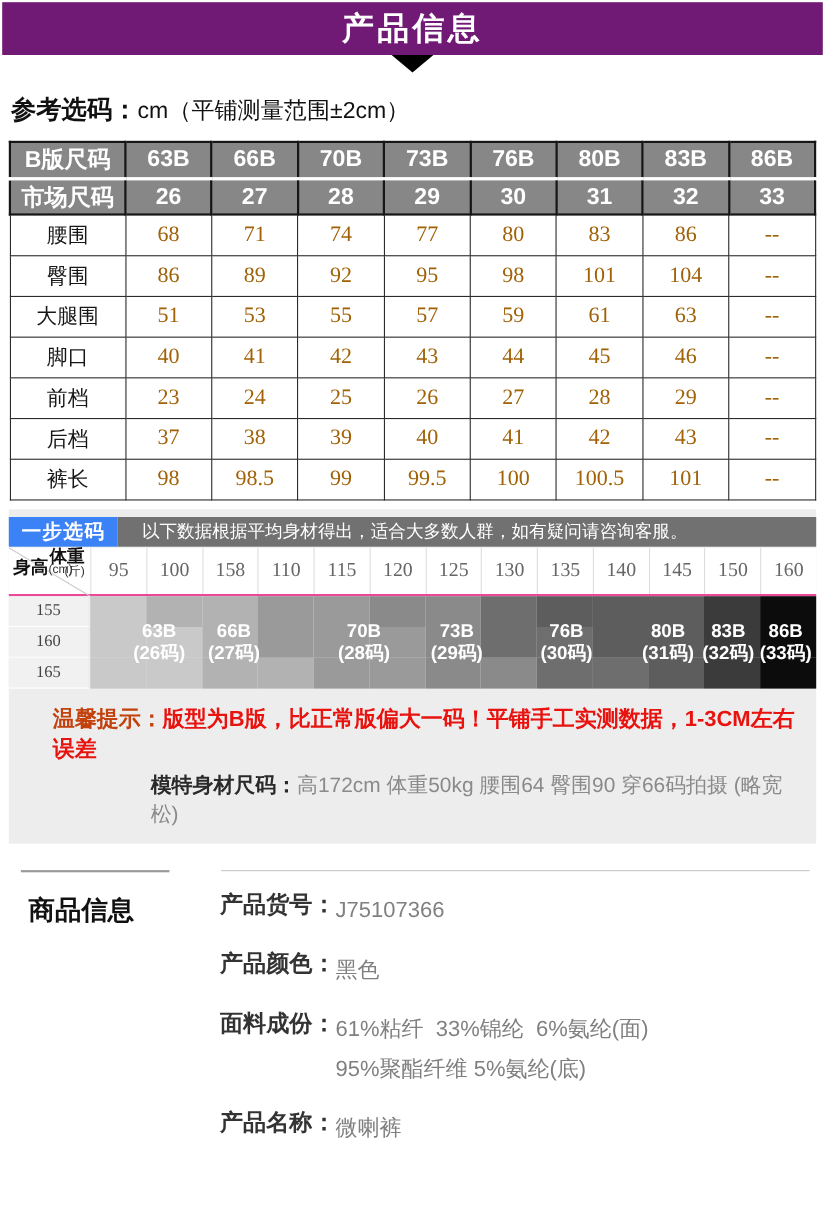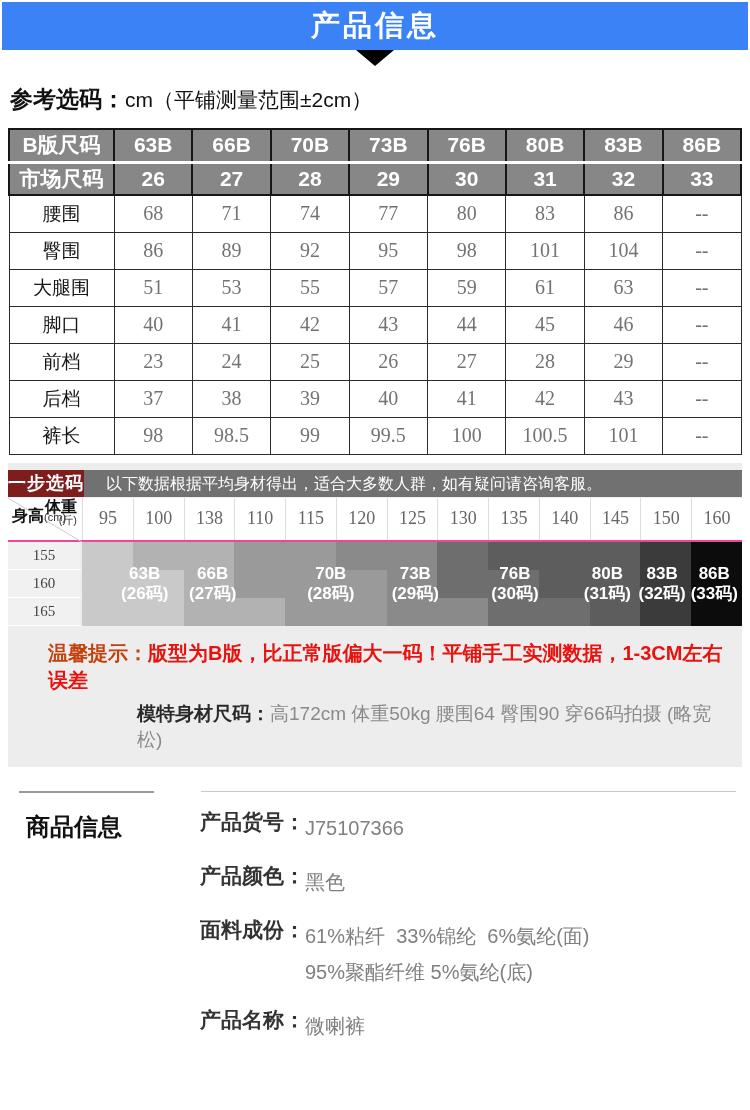--- a/index.html
+++ b/index.html
@@ -3,44 +3,44 @@
 <meta charset="utf-8">
 <style>
   * { margin:0; padding:0; box-sizing:border-box; }
   html,body { background:#fff; }
   body {
     width:750px; height:1110px; overflow:hidden;
     font-family:"Liberation Sans", sans-serif; color:#111;
     position:relative;
   }
   
-  .banner { margin:2px 2px 0; height:48px; background:#3b82f6;
+  .banner { margin:2px 2px 0; height:48px; background:#701a75;
     display:flex; align-items:center; justify-content:center;
     color:#fff; font-size:29px; font-weight:bold; letter-spacing:3px; }
   .banner-tri { width:0; height:0; margin:0 auto;
     border-left:19px solid transparent; border-right:19px solid transparent;
     border-top:16px solid #000; }
   
   .ref-heading { margin:18px 0 0 10px; font-size:21px; color:#111; }
   .ref-heading b { font-size:23px; font-weight:bold; }
   
   table.size-table { margin:13px 8px 0; width:734px; border-collapse:collapse; table-layout:fixed; }
   table.size-table th, table.size-table td { text-align:center; vertical-align:middle; }
   table.size-table col.c0 { width:105px; }
   tr.hrow th { background:#878787; color:#fff; font-weight:bold; font-size:21px;
     height:33px; border:2px solid #161616; }
   tr.hrow1 th { border-bottom:3px solid #fff; }
   tr.hrow2 th { border-top:none; }
   tr.brow td { height:37px; border:1px solid #2b2b2b; background:#fff; }
   tr.brow td.rowlab { font-size:19px; color:#161616; }
-  tr.brow td.val { font-family:"Liberation Serif", serif; font-size:20px; color:#737373;margin-left:31px; }
+  tr.brow td.val { font-family:"Liberation Serif", serif; font-size:20px; color:#a16207;margin-left:31px; }
   
   .one-step { margin:8px 8px 0; background:#ededed; padding:7px 0 14px 0; }
   .os-bar { display:flex; height:27px; }
-  .os-title { width:76px; background:#7f1d1d; color:#fff; font-size:18px; font-weight:bold;
+  .os-title { width:99px; background:#3b82f6; color:#fff; font-size:18px; font-weight:bold;
     display:flex; align-items:center; justify-content:center; letter-spacing:1px; }
   .os-sub { flex:1; background:#717171; color:#fff; font-size:16px;
     line-height:27px; padding-left:22px; white-space:nowrap; overflow:hidden; }
   .chart { margin-top:1px; }
   .chart-head { display:flex; height:44px; background:#fff; border-bottom:2px solid #ec4899; }
   .corner { width:74px; position:relative; background:#fff; }
   .corner svg { position:absolute; left:0; top:0; }
   .corner .w-lab { position:absolute; top:1px; right:5px; text-align:right; line-height:1.05; }
   .corner .w-lab .big { font-size:16px; font-weight:bold; color:#111; }
   .corner .w-lab .sm { font-size:11px; color:#333; display:block; }
@@ -220,21 +220,21 @@
           <span class="big">体重</span>
           <span class="sm">(斤)</span>
         </div>
         <div class="h-lab">
           <span class="big">身高</span><span class="sm">(cm)</span>
         </div>
       </div>
       <div id="weight-cells" style="display:flex;flex:1;">
           <div class="wcell">95</div>
           <div class="wcell">100</div>
-          <div class="wcell">138</div>
+          <div class="wcell">158</div>
           <div class="wcell">110</div>
           <div class="wcell">115</div>
           <div class="wcell">120</div>
           <div class="wcell">125</div>
           <div class="wcell">130</div>
           <div class="wcell">135</div>
           <div class="wcell">140</div>
           <div class="wcell">145</div>
           <div class="wcell">150</div>
           <div class="wcell">160</div>

